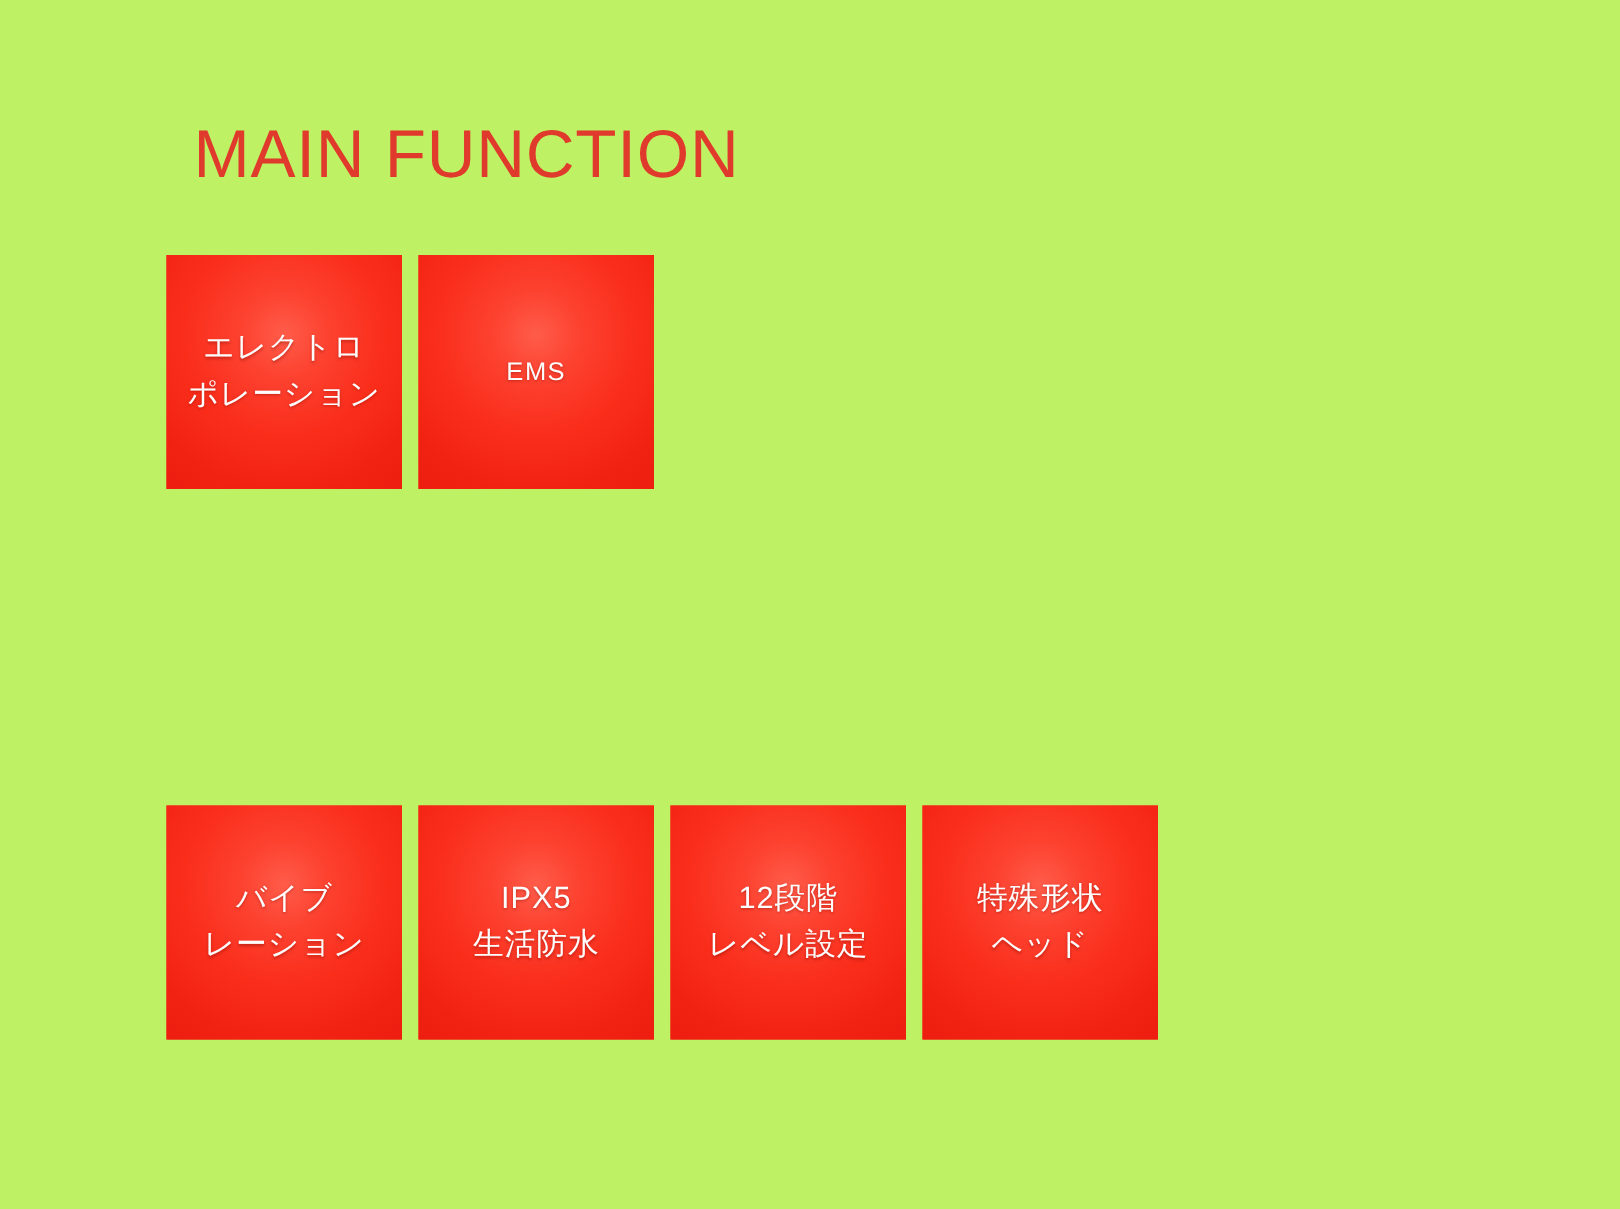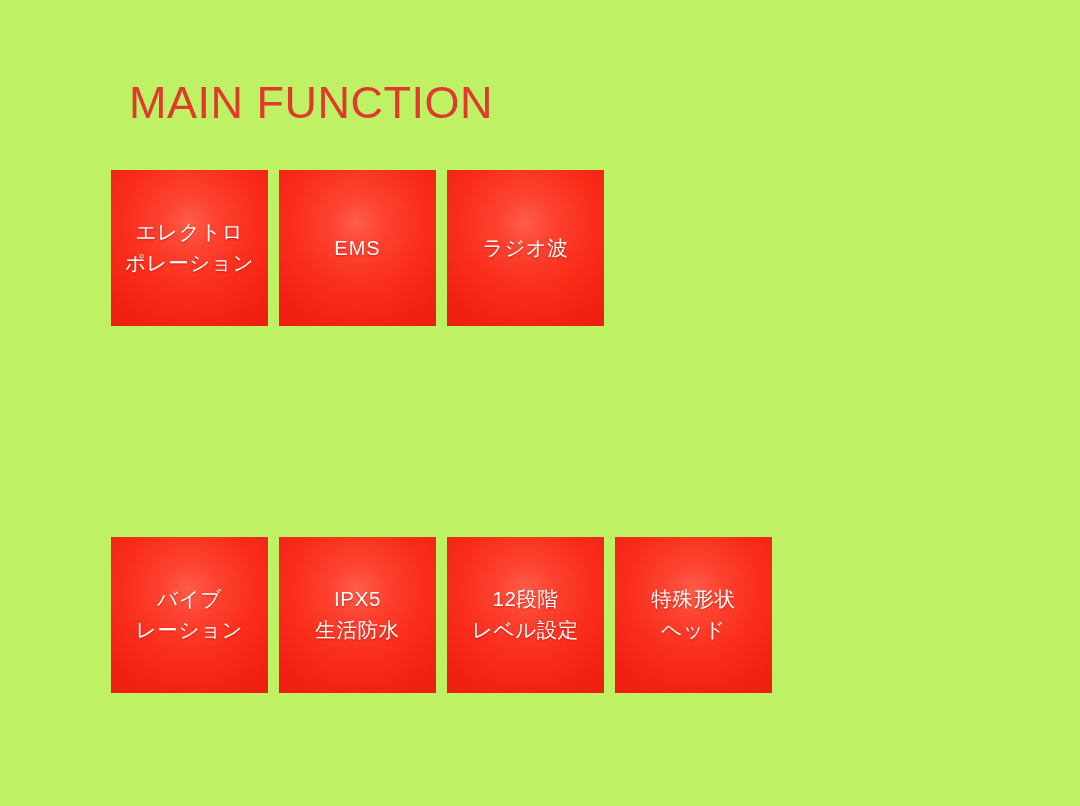--- a/index.html
+++ b/index.html
@@ -76,41 +76,38 @@
     text-align: center;
     letter-spacing: 0.6px;
     white-space: pre-line;
     text-shadow: 0 1px 2px rgba(120, 10, 0, 0.45);
     font-weight: 400;
     padding: 0 4px;
   }
 
   
   .tile-label.latin {
-    font-size: 20px;
+    font-size: 17px;
     letter-spacing: 1px;
   }
 </style>
 </head>
 <body>
 
 <div class="page">
 
   <h2 class="section-heading heading-main">MAIN FUNCTION</h2>
 
   <div class="tile-row row-main">
     <div class="tile">
       <span class="tile-label">エレクトロ
 ポレーション</span>
     </div>
     <div class="tile">
       <span class="tile-label latin">EMS</span>
-    </div>
-    <div class="tile">
-      <span class="tile-label">ラジオ波</span>
     </div>
   </div>
 
 
   <div class="tile-row row-sub">
     <div class="tile">
       <span class="tile-label">バイブ
 レーション</span>
     </div>
     <div class="tile">

